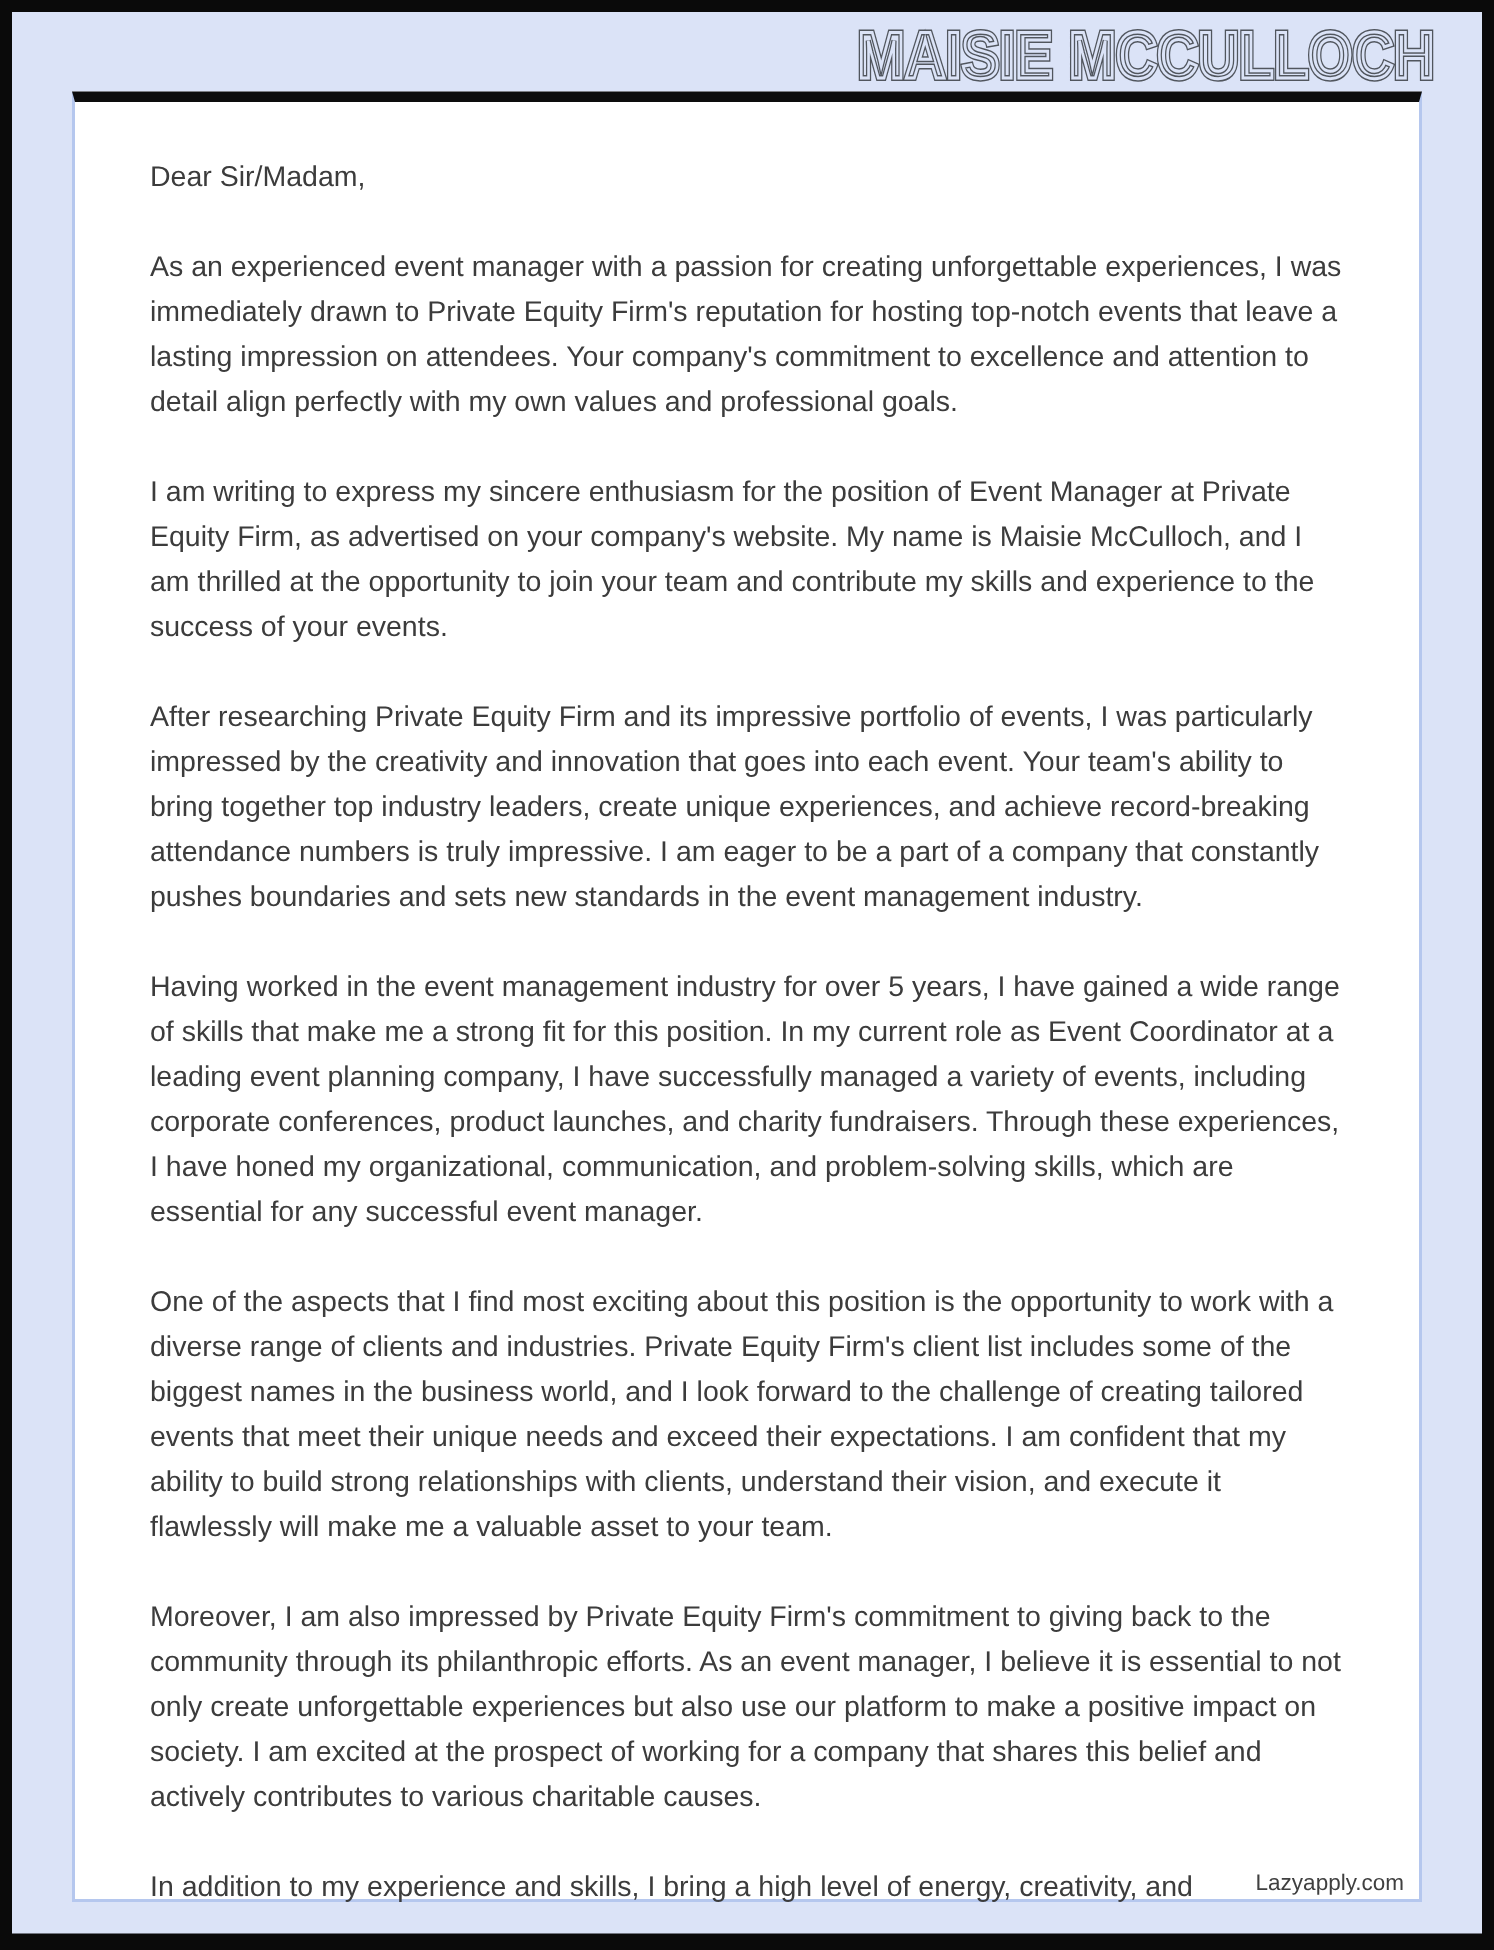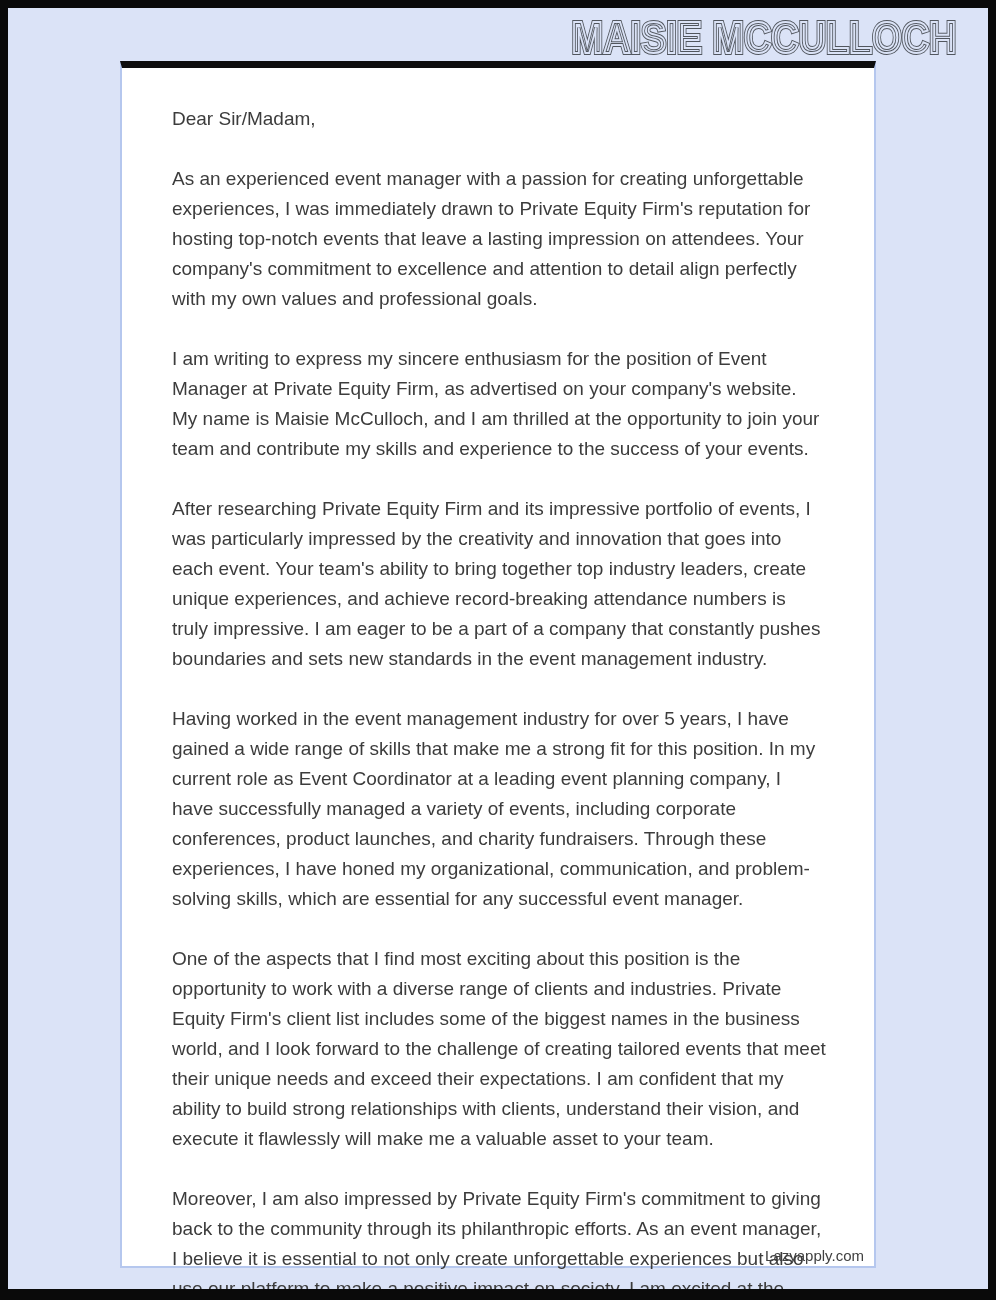--- a/index.html
+++ b/index.html
@@ -45,21 +45,21 @@
   }
   .stroke-outer { -webkit-text-stroke: 4px #51565e; }
   .stroke-inner {
     position: absolute; left: 0; top: 0;
     -webkit-text-stroke: 2px #dbe3f7;
   }
 
   
   .page {
     box-sizing: border-box;
-    width: 756px;
+    width: 900px;
     height: 1207px;
     margin: 0 auto;
     background: #ffffff;
     border: 2px solid #b5c7ee;
     border-top: 7px solid #0d0d0d;
     position: relative;
     
   }
   .letter-body {
     padding: 36px 48px 0 50px;

